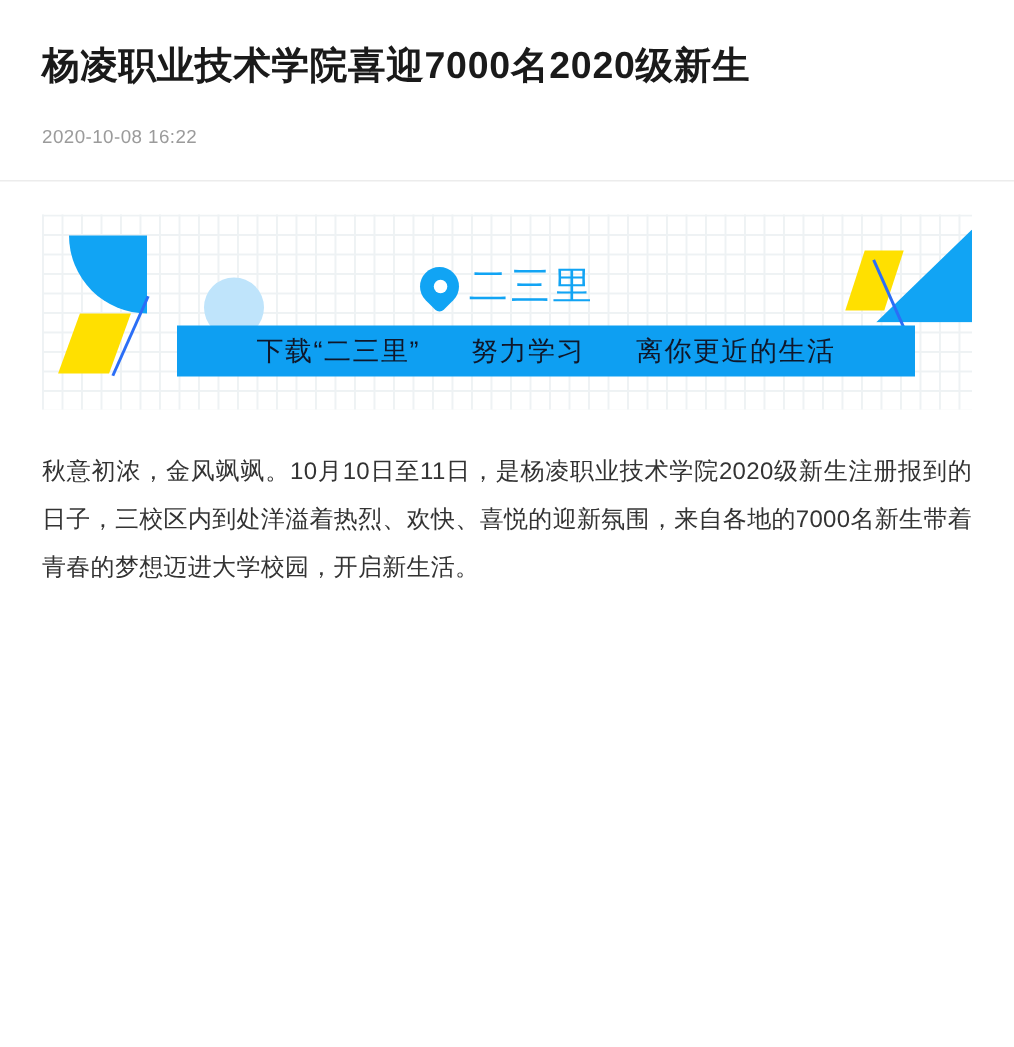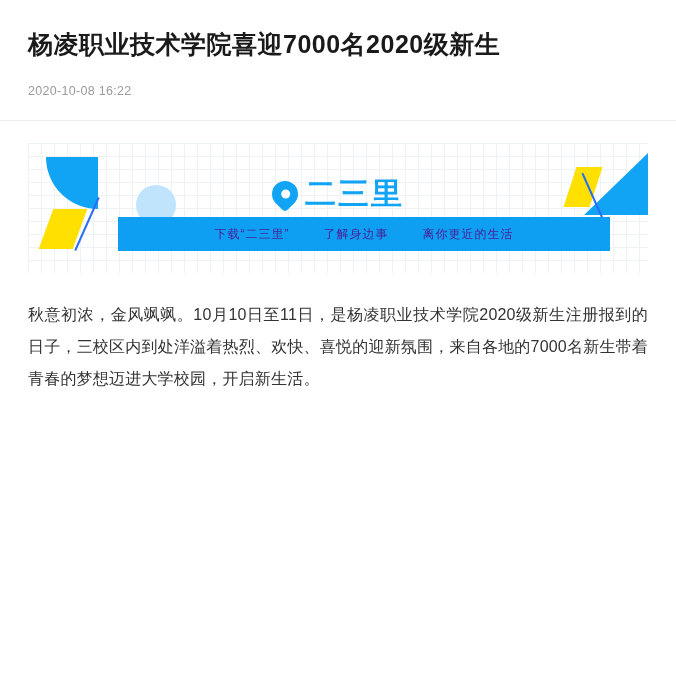--- a/index.html
+++ b/index.html
@@ -146,40 +146,40 @@
     content: "";
     position: absolute;
     left: 8.5px;
     top: 8.5px;
     width: 9px;
     height: 9px;
     background: #ffffff;
     border-radius: 50%;
   }
   .b-brand-text {
-    font-size: 31px;
-    font-weight: bold;
+    font-size: 26px;
+    font-weight: normal;
     color: #11a4f4;
     letter-spacing: 2px;
   }
   .b-bar {
     position: absolute;
     left: 90px;
     right: 38px;
     bottom: 22px;
     height: 34px;
     background: #0e9ff2;
     display: flex;
     align-items: center;
     justify-content: center;
     gap: 34px;
   }
   .b-bar span {
-    color: #4c1d95;
-    font-size: 12px;
+    color: #0f172a;
+    font-size: 18px;
     letter-spacing: 1px;
   }
 
   
   .article-body {
     padding: 26px 28px 0 28px;
   }
   .article-body p {
     margin: 0 0 20px 0;
     font-size: 16px;
@@ -211,21 +211,21 @@
       <div class="b-yellow-right"></div>
       <div class="b-line-right"></div>
 
       <div class="b-brand">
         <div class="b-pin"></div>
         <div class="b-brand-text">二三里</div>
       </div>
 
       <div class="b-bar">
         <span>下载“二三里”</span>
-        <span>了解身边事</span>
+        <span>努力学习</span>
         <span>离你更近的生活</span>
       </div>
     </div>
   </div>
 
   <div class="article-body">
     <p>秋意初浓，金风飒飒。10月10日至11日，是杨凌职业技术学院2020级新生注册报到的日子，三校区内到处洋溢着热烈、欢快、喜悦的迎新氛围，来自各地的7000名新生带着青春的梦想迈进大学校园，开启新生活。</p>
   </div>
 
 </div>

